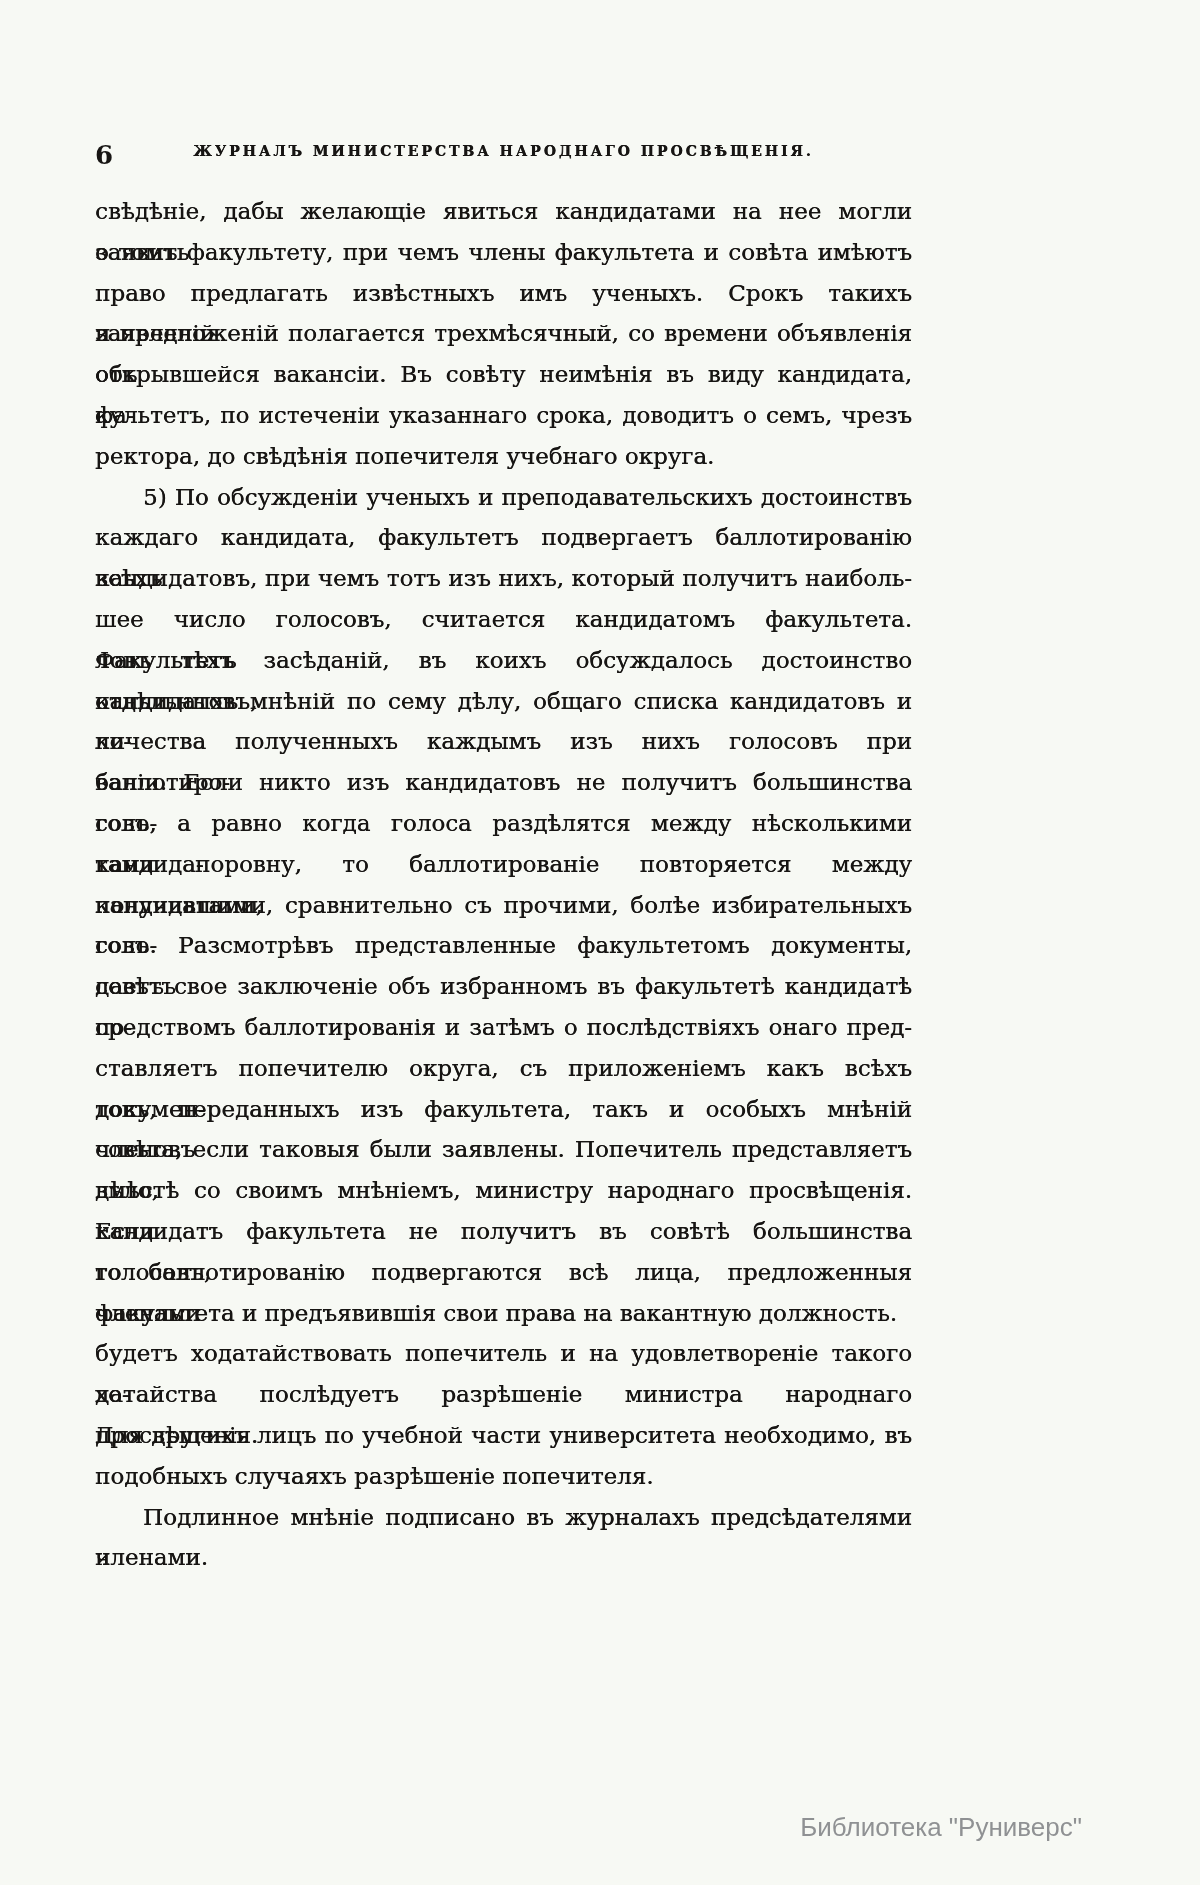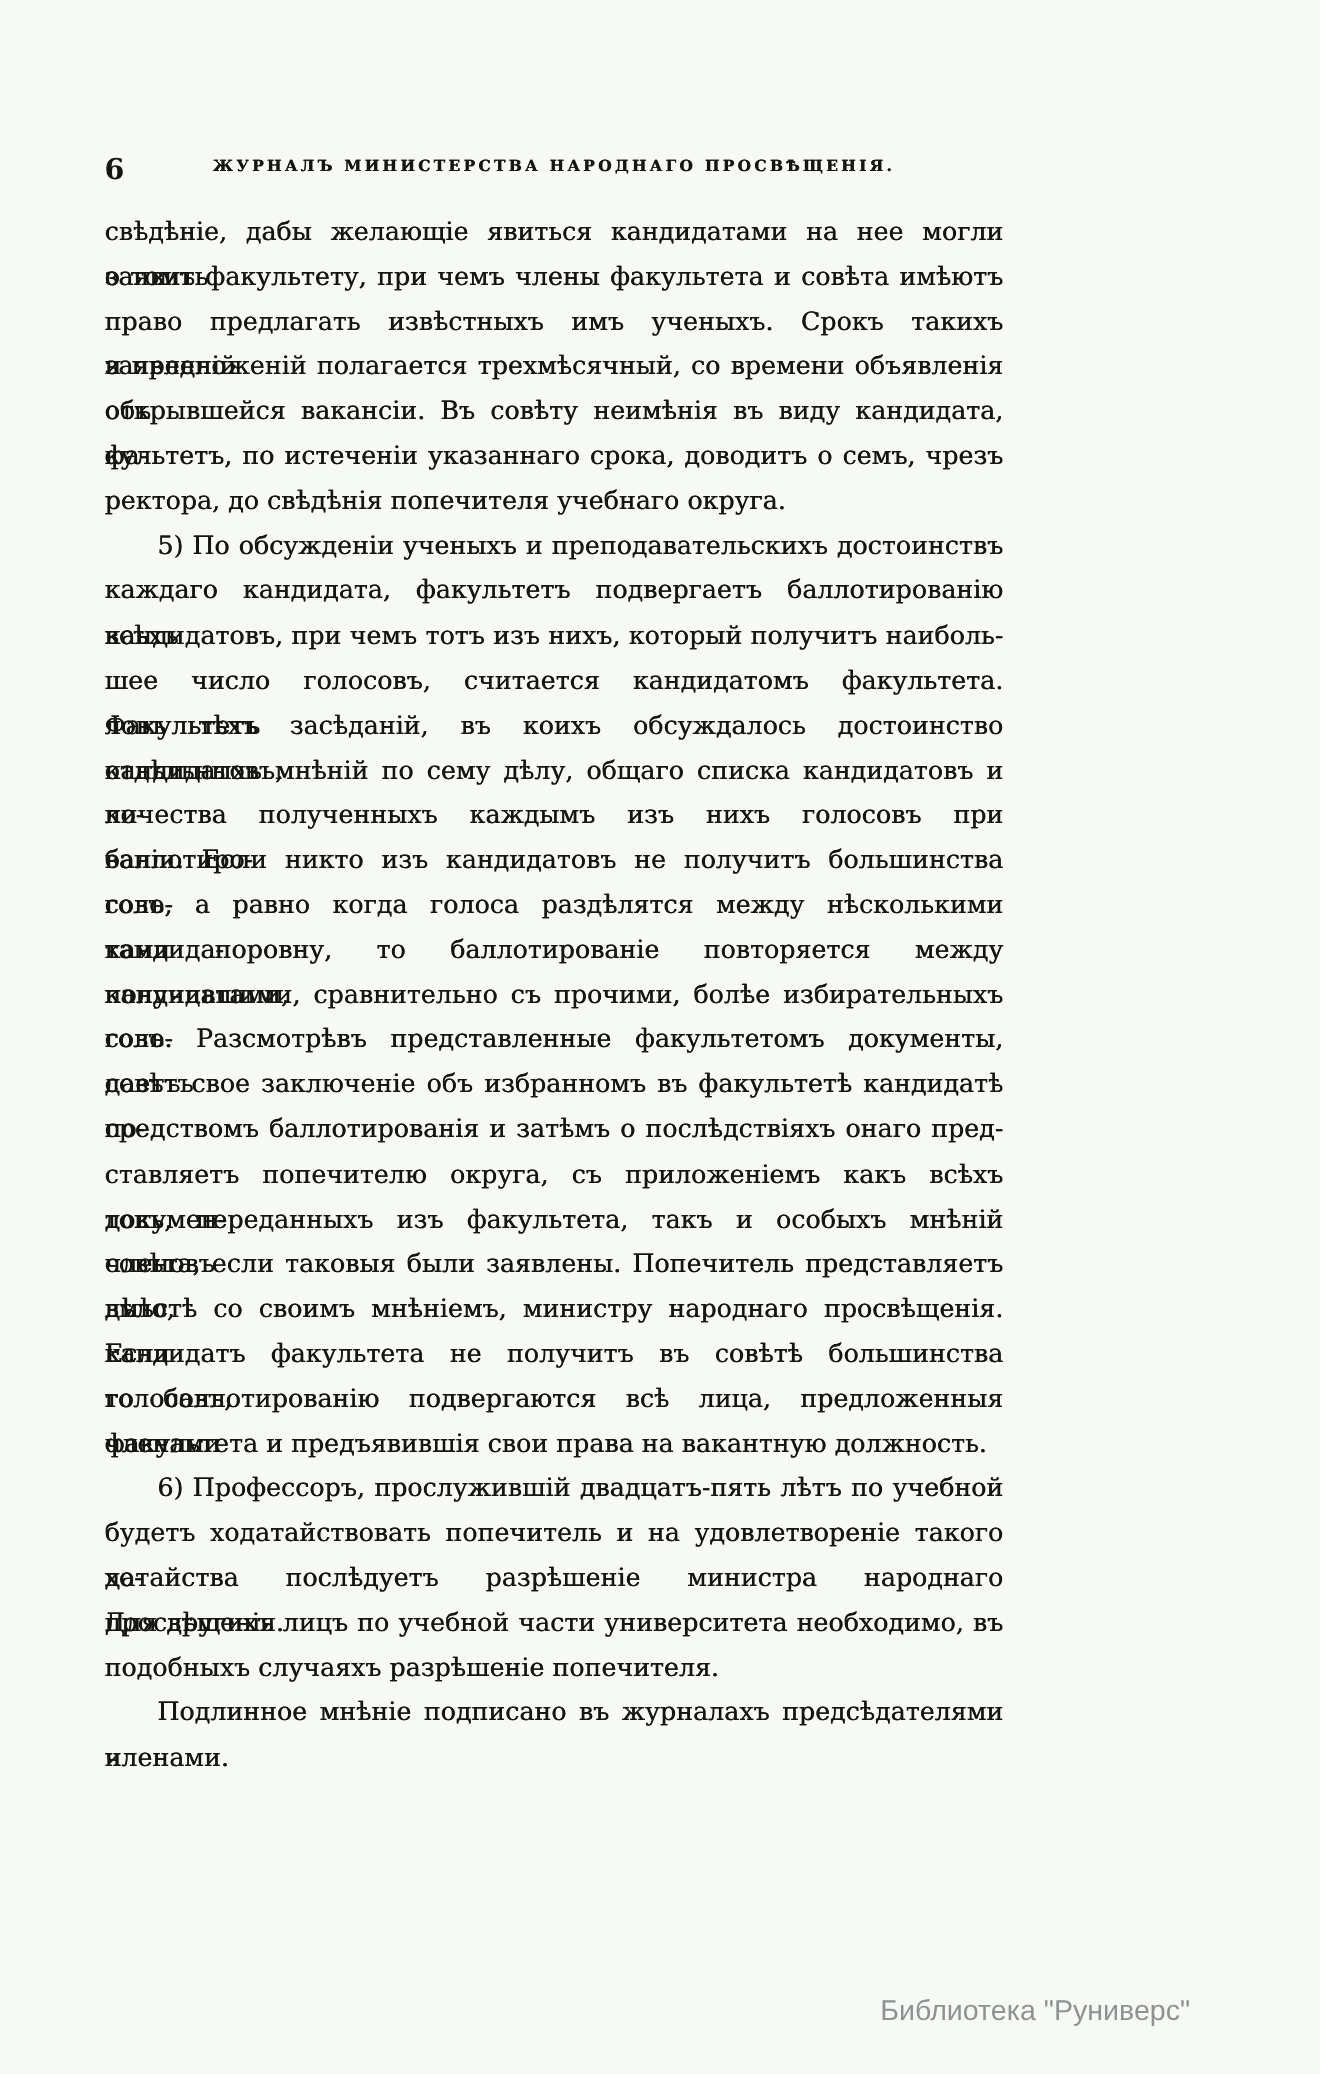--- a/index.html
+++ b/index.html
@@ -111,21 +111,20 @@
         <div class="line">средствомъ баллотированія и затѣмъ о послѣдствіяхъ онаго пред-</div>
         <div class="line">ставляетъ попечителю округа, съ приложеніемъ какъ всѣхъ докумен-</div>
         <div class="line">товъ, переданныхъ изъ факультета, такъ и особыхъ мнѣній членовъ</div>
         <div class="line">совѣта, если таковыя были заявлены. Попечитель представляетъ дѣло,</div>
         <div class="line">вмѣстѣ со своимъ мнѣніемъ, министру народнаго просвѣщенія. Если</div>
         <div class="line">кандидатъ факультета не получитъ въ совѣтѣ большинства голосовъ,</div>
         <div class="line">то баллотированію подвергаются всѣ лица, предложенныя членами</div>
         <div class="line last">факультета и предъявившія свои права на вакантную должность.</div>
       </div>
       <div class="paragraph">
-        <div class="line indent">6) Профессоръ, прослужившій двадцатъ-пять лѣтъ по учебной</div>
         <div class="line">будетъ ходатайствовать попечитель и на удовлетвореніе такого хо-</div>
         <div class="line">датайства послѣдуетъ разрѣшеніе министра народнаго просвѣщенія.</div>
         <div class="line">Для другихъ лицъ по учебной части университета необходимо, въ</div>
         <div class="line last">подобныхъ случаяхъ разрѣшеніе попечителя.</div>
       </div>
       <div class="paragraph">
         <div class="line indent">Подлинное мнѣніе подписано въ журналахъ предсѣдателями и</div>
         <div class="line last">членами.</div>
       </div>
     </div>

